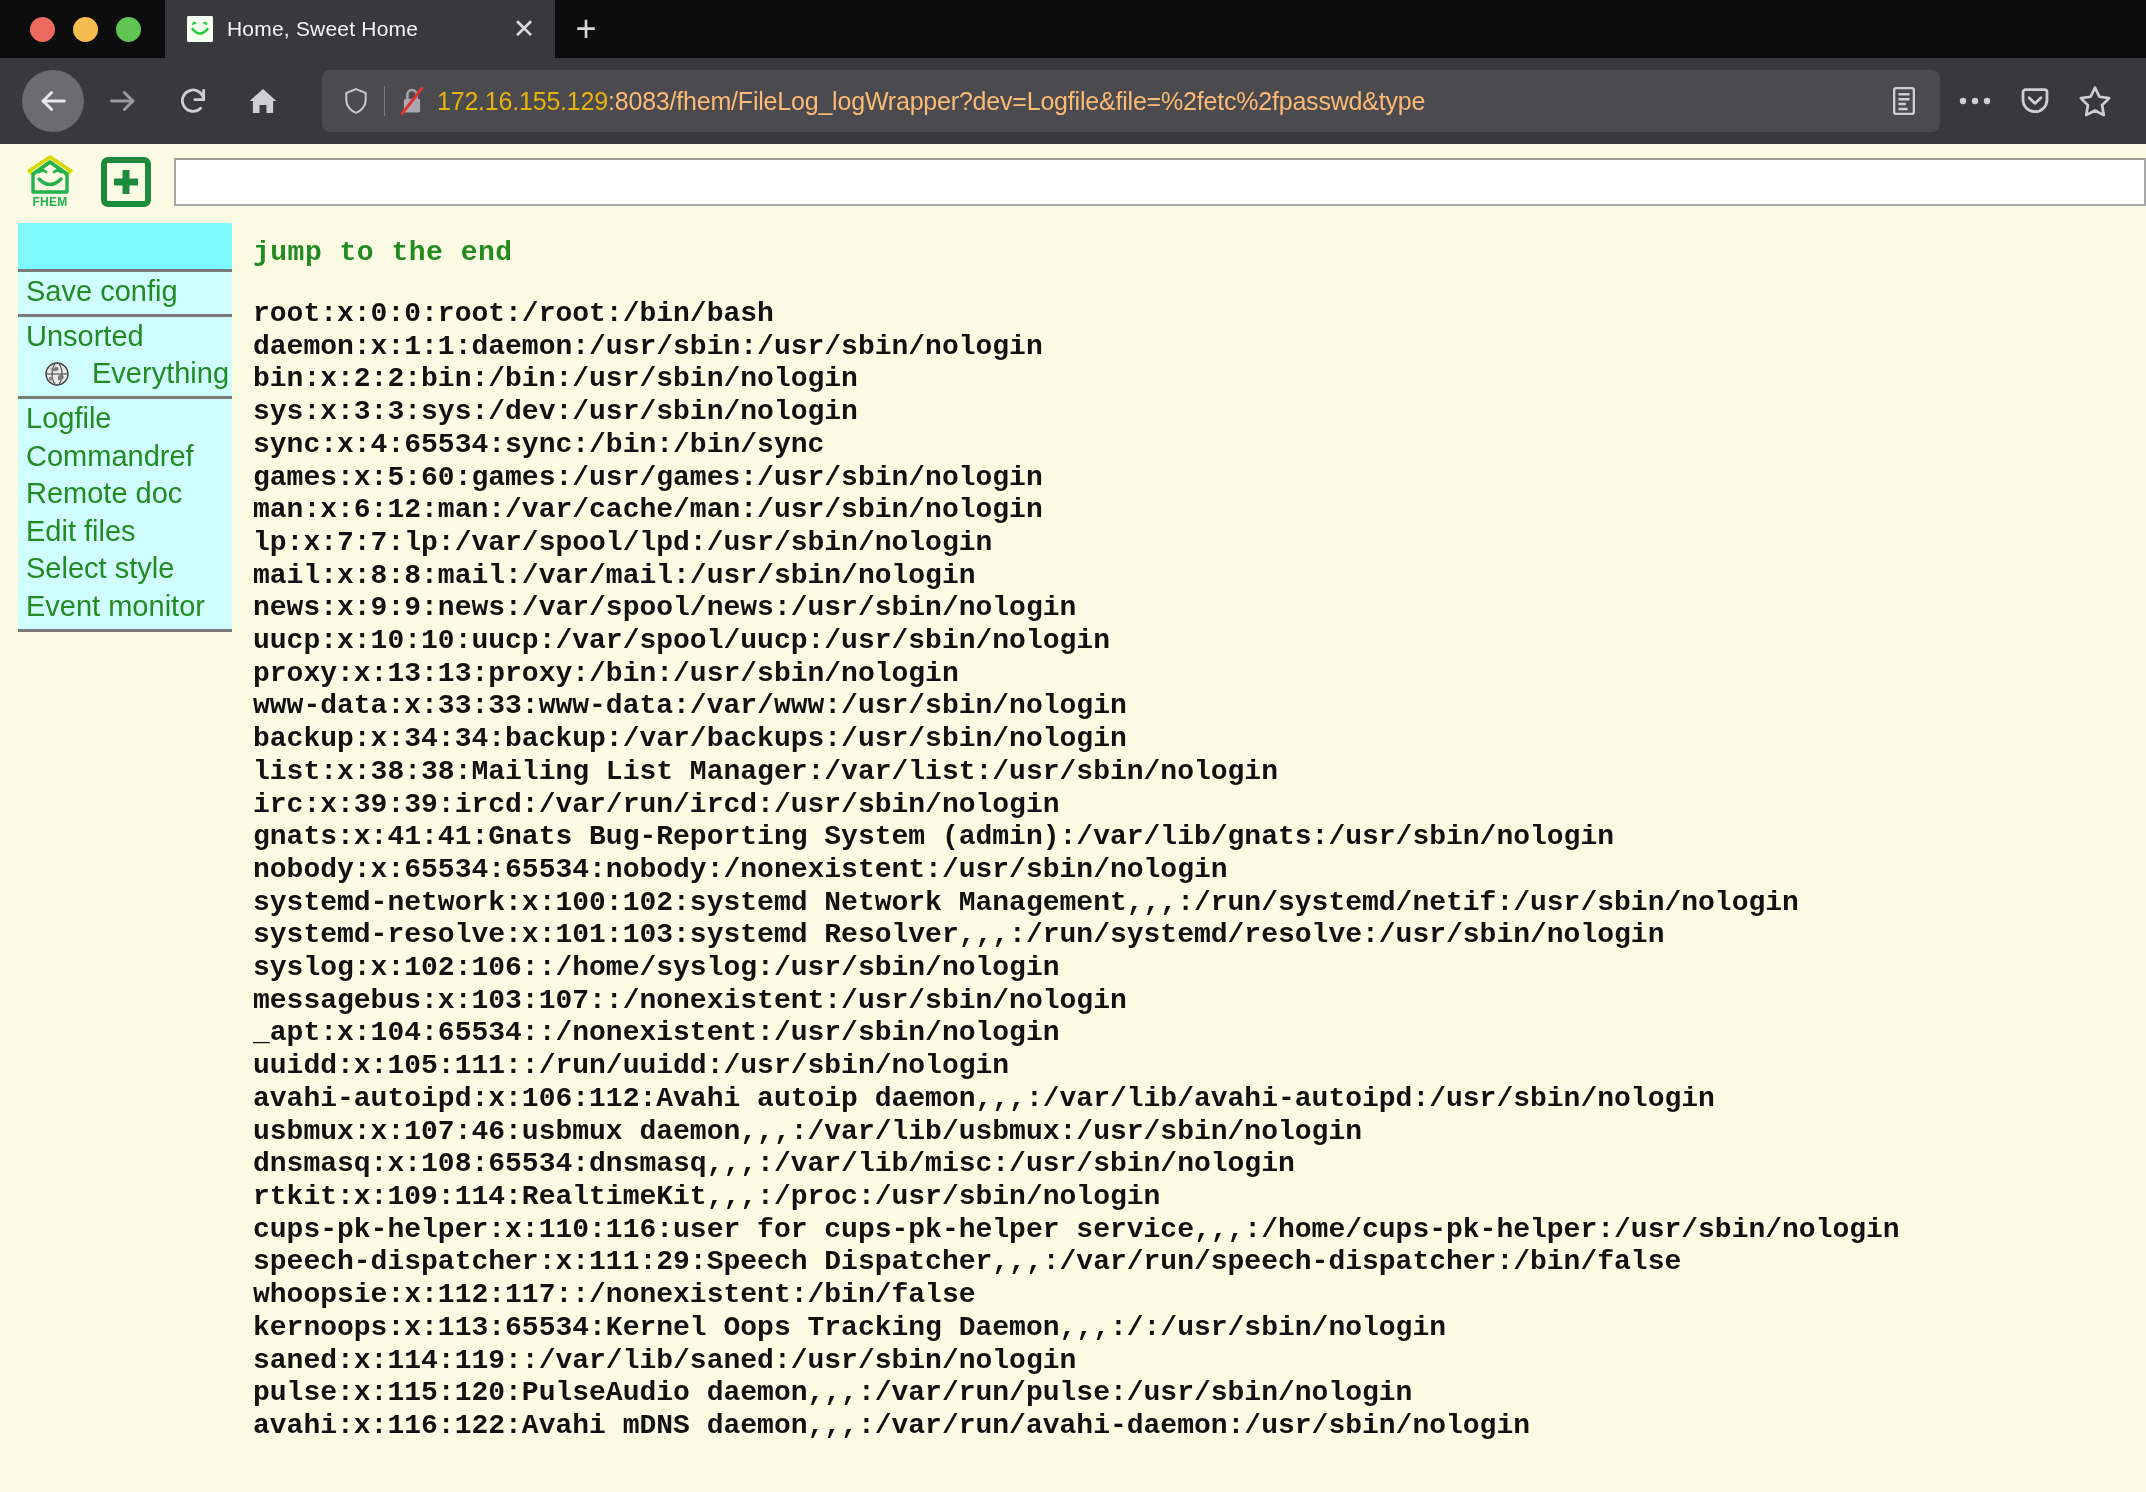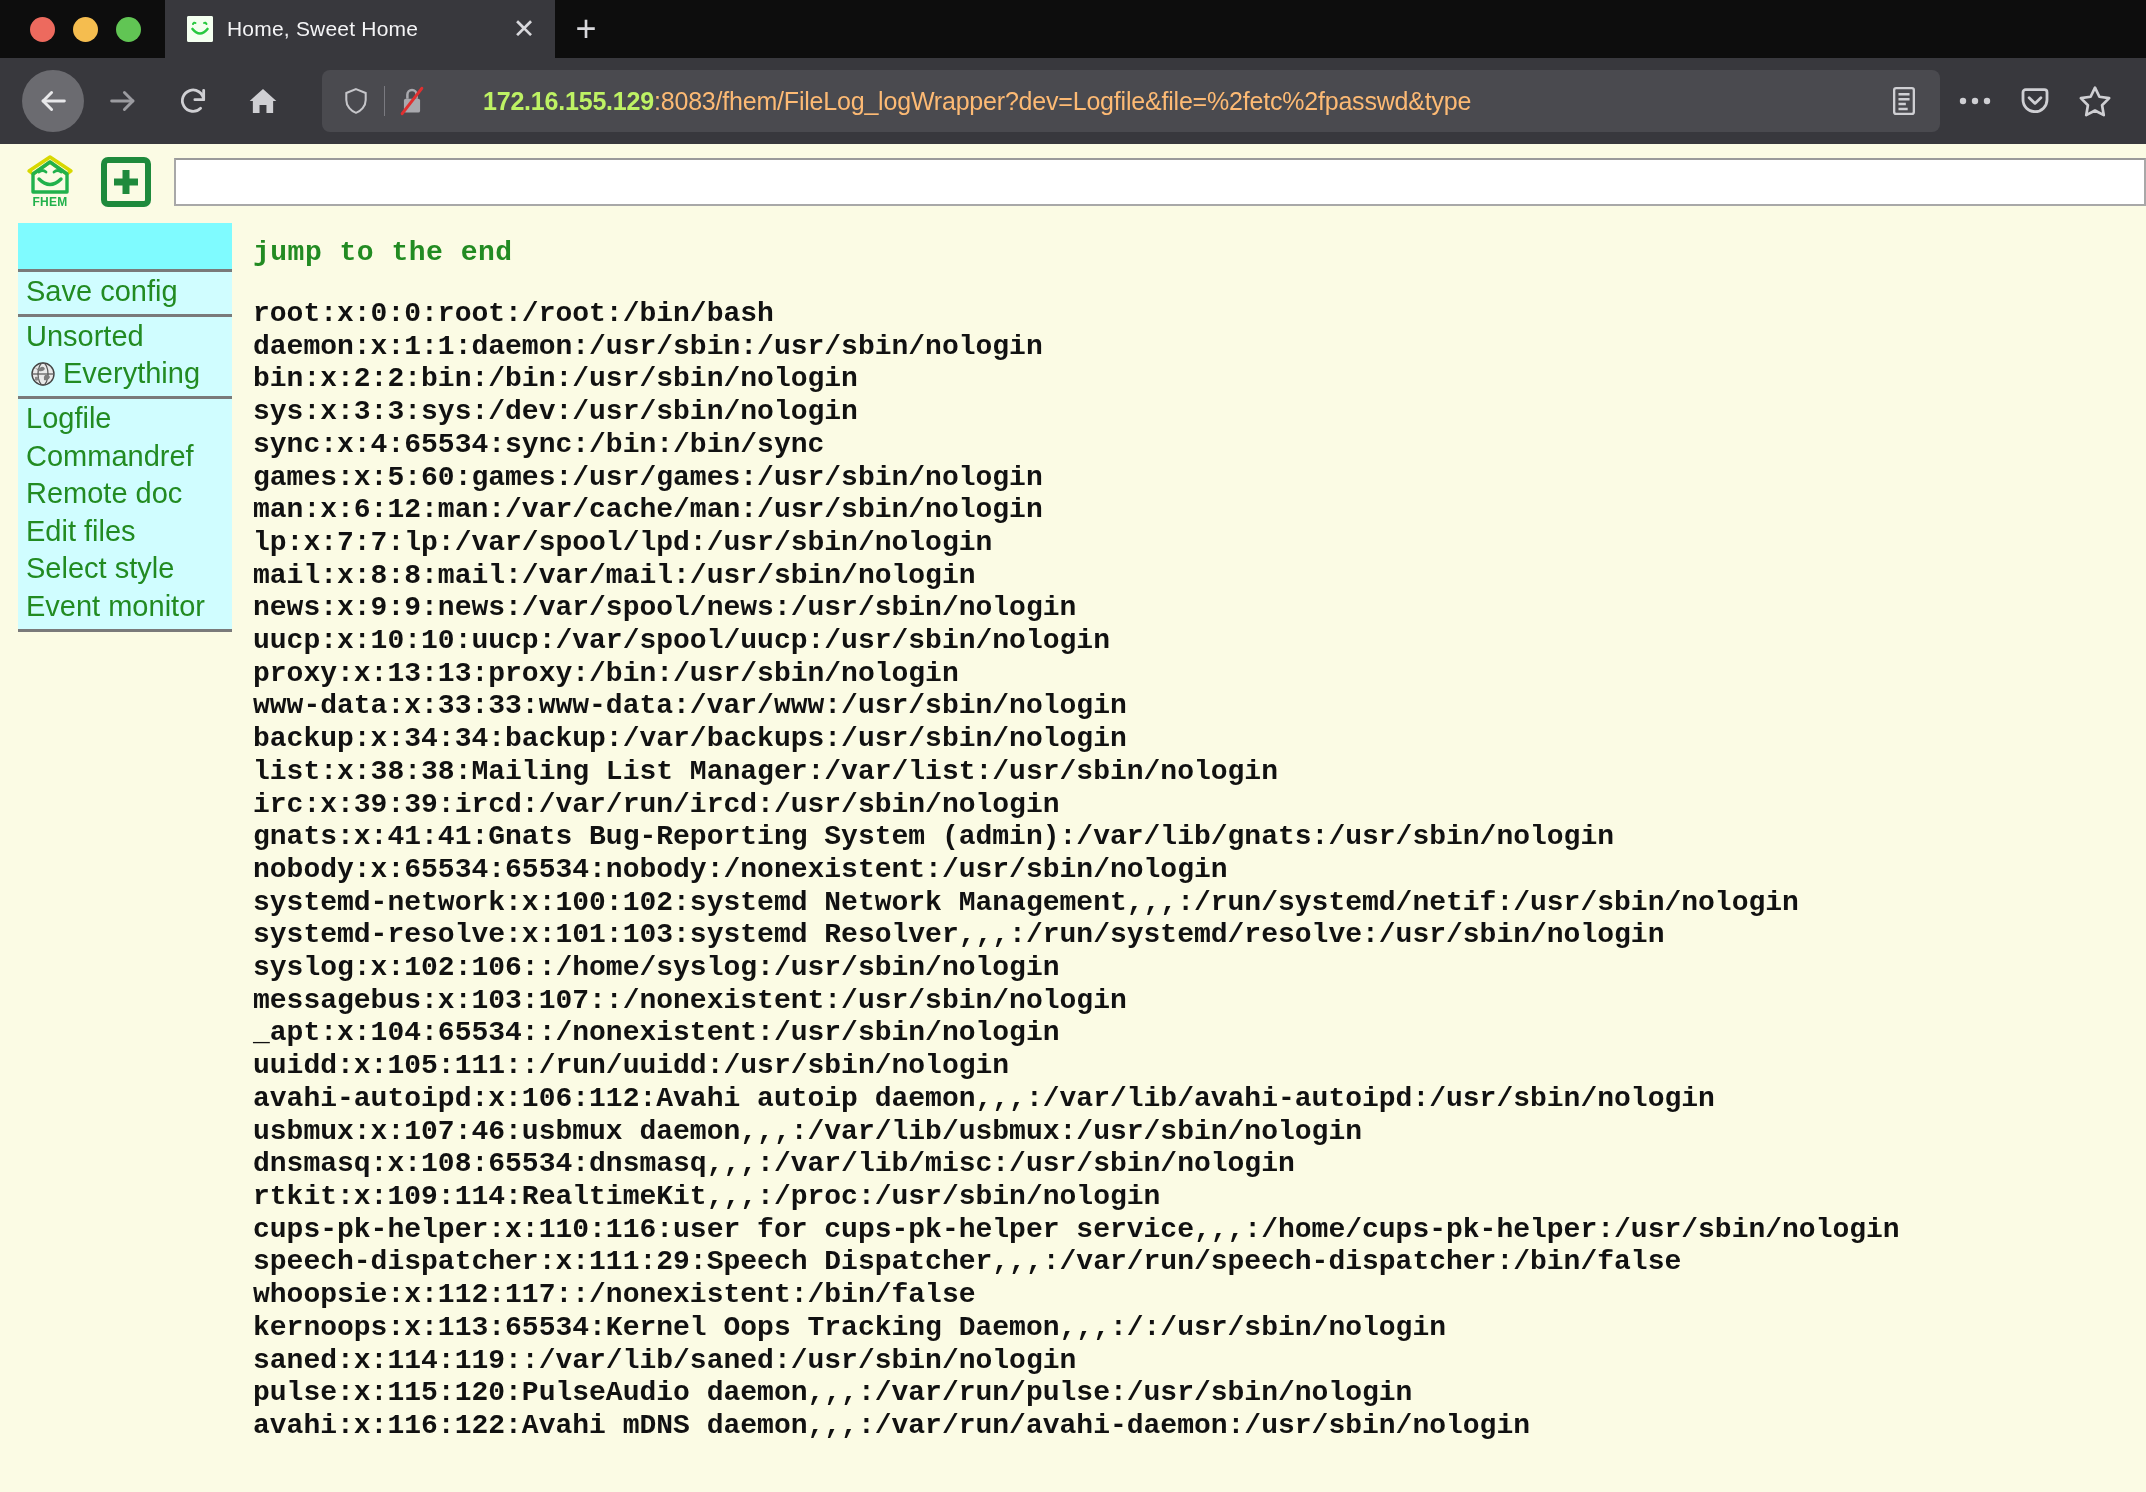--- a/index.html
+++ b/index.html
@@ -138,21 +138,21 @@
   .url-text {
     flex: 1;
     min-width: 0;
     white-space: nowrap;
     overflow: hidden;
     font-size: 25px;
     font-family: "Liberation Sans", sans-serif;
     letter-spacing: -0.2px;
     padding-left: 8px;
   }
-  .url-host { color: #bef264; font-weight: 700; margin-left: 46px; }
+  .url-host { color: #eab308; font-weight: 400; }
   .url-rest { color: #fdba74; }
   .url-icon-btn {
     width: 52px; height: 52px;
     display:flex; align-items:center; justify-content:center;
     flex: 0 0 52px;
   }
   .nav-tail {
     display: flex;
     align-items: center;
     margin-left: 6px;
@@ -242,22 +242,22 @@
     font-size: 29px;
     font-family: "Liberation Sans", sans-serif;
     line-height: 1.16;
     padding: 2px 0 2px 8px;
     white-space: nowrap;
     display: block;
   }
   .menu-item.with-icon {
     display: flex;
     align-items: center;
-    gap: 7px;
-    padding-left: 12px;
+    gap: 22px;
+    padding-left: 26px;
   }
   .globe-icon { width: 26px; height: 26px; flex: 0 0 26px; display: block; }
 
   
   .log-area {
     flex: 1;
     min-width: 0;
     padding: 22px 0 0 35px;
     overflow: hidden;
     font-weight: bold;

